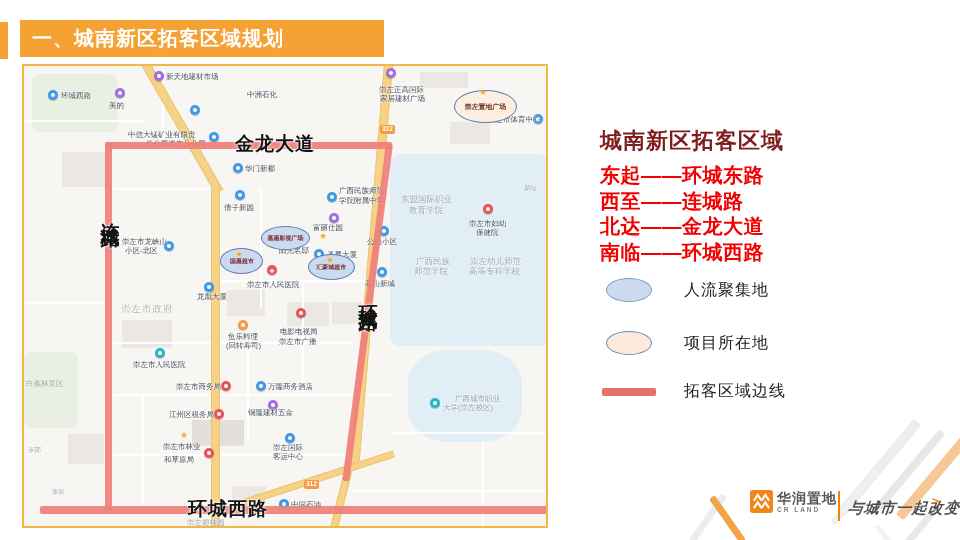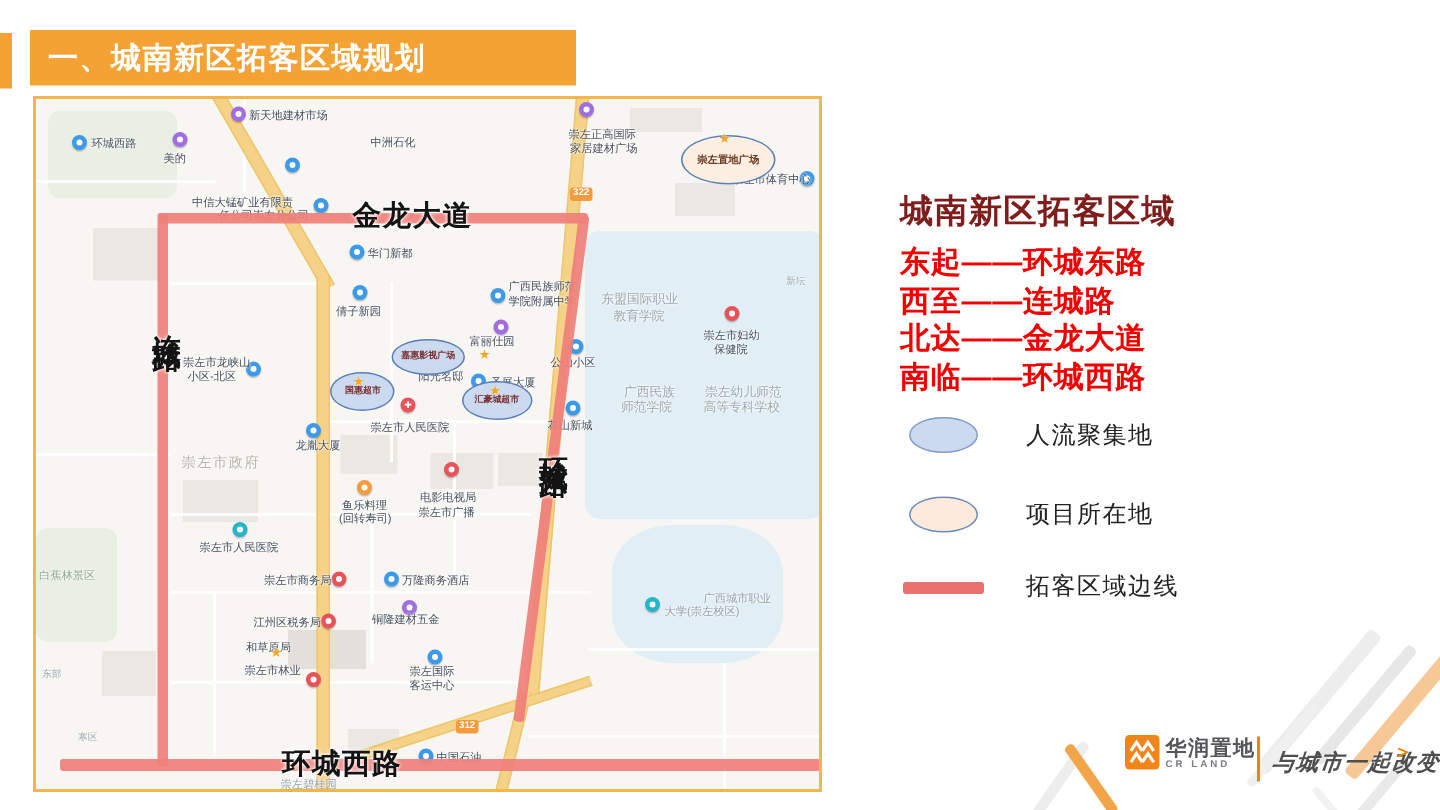--- a/index.html
+++ b/index.html
@@ -188,29 +188,29 @@
         <span class="poi-icon red" style="left: 219px; top: 379px;"></span>
         <span class="poi-text " style="left: 174px; top: 381px;">崇左市商务局</span>
         <span class="poi-icon blue" style="left: 254px; top: 379px;"></span>
         <span class="poi-text " style="left: 266px; top: 381px;">万隆商务酒店</span>
         <span class="poi-icon purple" style="left: 266px; top: 398px;"></span>
         <span class="poi-text " style="left: 246px; top: 407px;">铜隆建材五金</span>
         <span class="poi-icon red" style="left: 212px; top: 407px;"></span>
         <span class="poi-text " style="left: 167px; top: 409px;">江州区税务局</span>
         <span class="poi-icon red" style="left: 202px; top: 446px;"></span>
         <span class="poi-text " style="left: 161px; top: 441px; text-align: center;">崇左市林业</span>
-        <span class="poi-text " style="left: 162px; top: 426px;">和草原局</span>
+        <span class="poi-text " style="left: 162px; top: 454px;">和草原局</span>
         <span class="poi-icon blue" style="left: 283px; top: 431px;"></span>
         <span class="poi-text " style="left: 271px; top: 442px;">崇左国际</span>
         <span class="poi-text " style="left: 271px; top: 451px;">客运中心</span>
         <span class="poi-icon blue" style="left: 277px; top: 497px;"></span>
         <span class="poi-text " style="left: 289px; top: 499px;">中国石油</span>
         <span class="poi-text gray-sm" style="left: 185px; top: 517px;">崇左碧桂园</span>
         <span class="poi-icon teal" style="left: 428px; top: 396px;"></span>
-        <span class="poi-text gray-sm" style="left: 467px; top: 393px;">广西城市职业</span>
+        <span class="poi-text gray-sm" style="left: 453px; top: 393px;">广西城市职业</span>
         <span class="poi-text gray-sm" style="left: 441px; top: 402px;">大学(崇左校区)</span>
         <span class="poi-text parkname" style="left: 24px; top: 378px;">白蕉林景区</span>
         <span class="poi-text tiny" style="left: 26px; top: 444px;">东部</span>
         <span class="poi-text tiny" style="left: 50px; top: 486px;">寒区</span>
         <span class="star-icon" style="left: 477px; top: 86px;"></span>
         <span class="star-icon" style="left: 233px; top: 248px;"></span>
         <span class="star-icon" style="left: 324px; top: 254px;"></span>
         <span class="star-icon" style="left: 317px; top: 230px;"></span>
         <span class="star-icon" style="left: 178px; top: 429px;"></span>
         <div class="map-ellipse project" style="left: 452px; top: 88px; width: 63px; height: 33px;">

